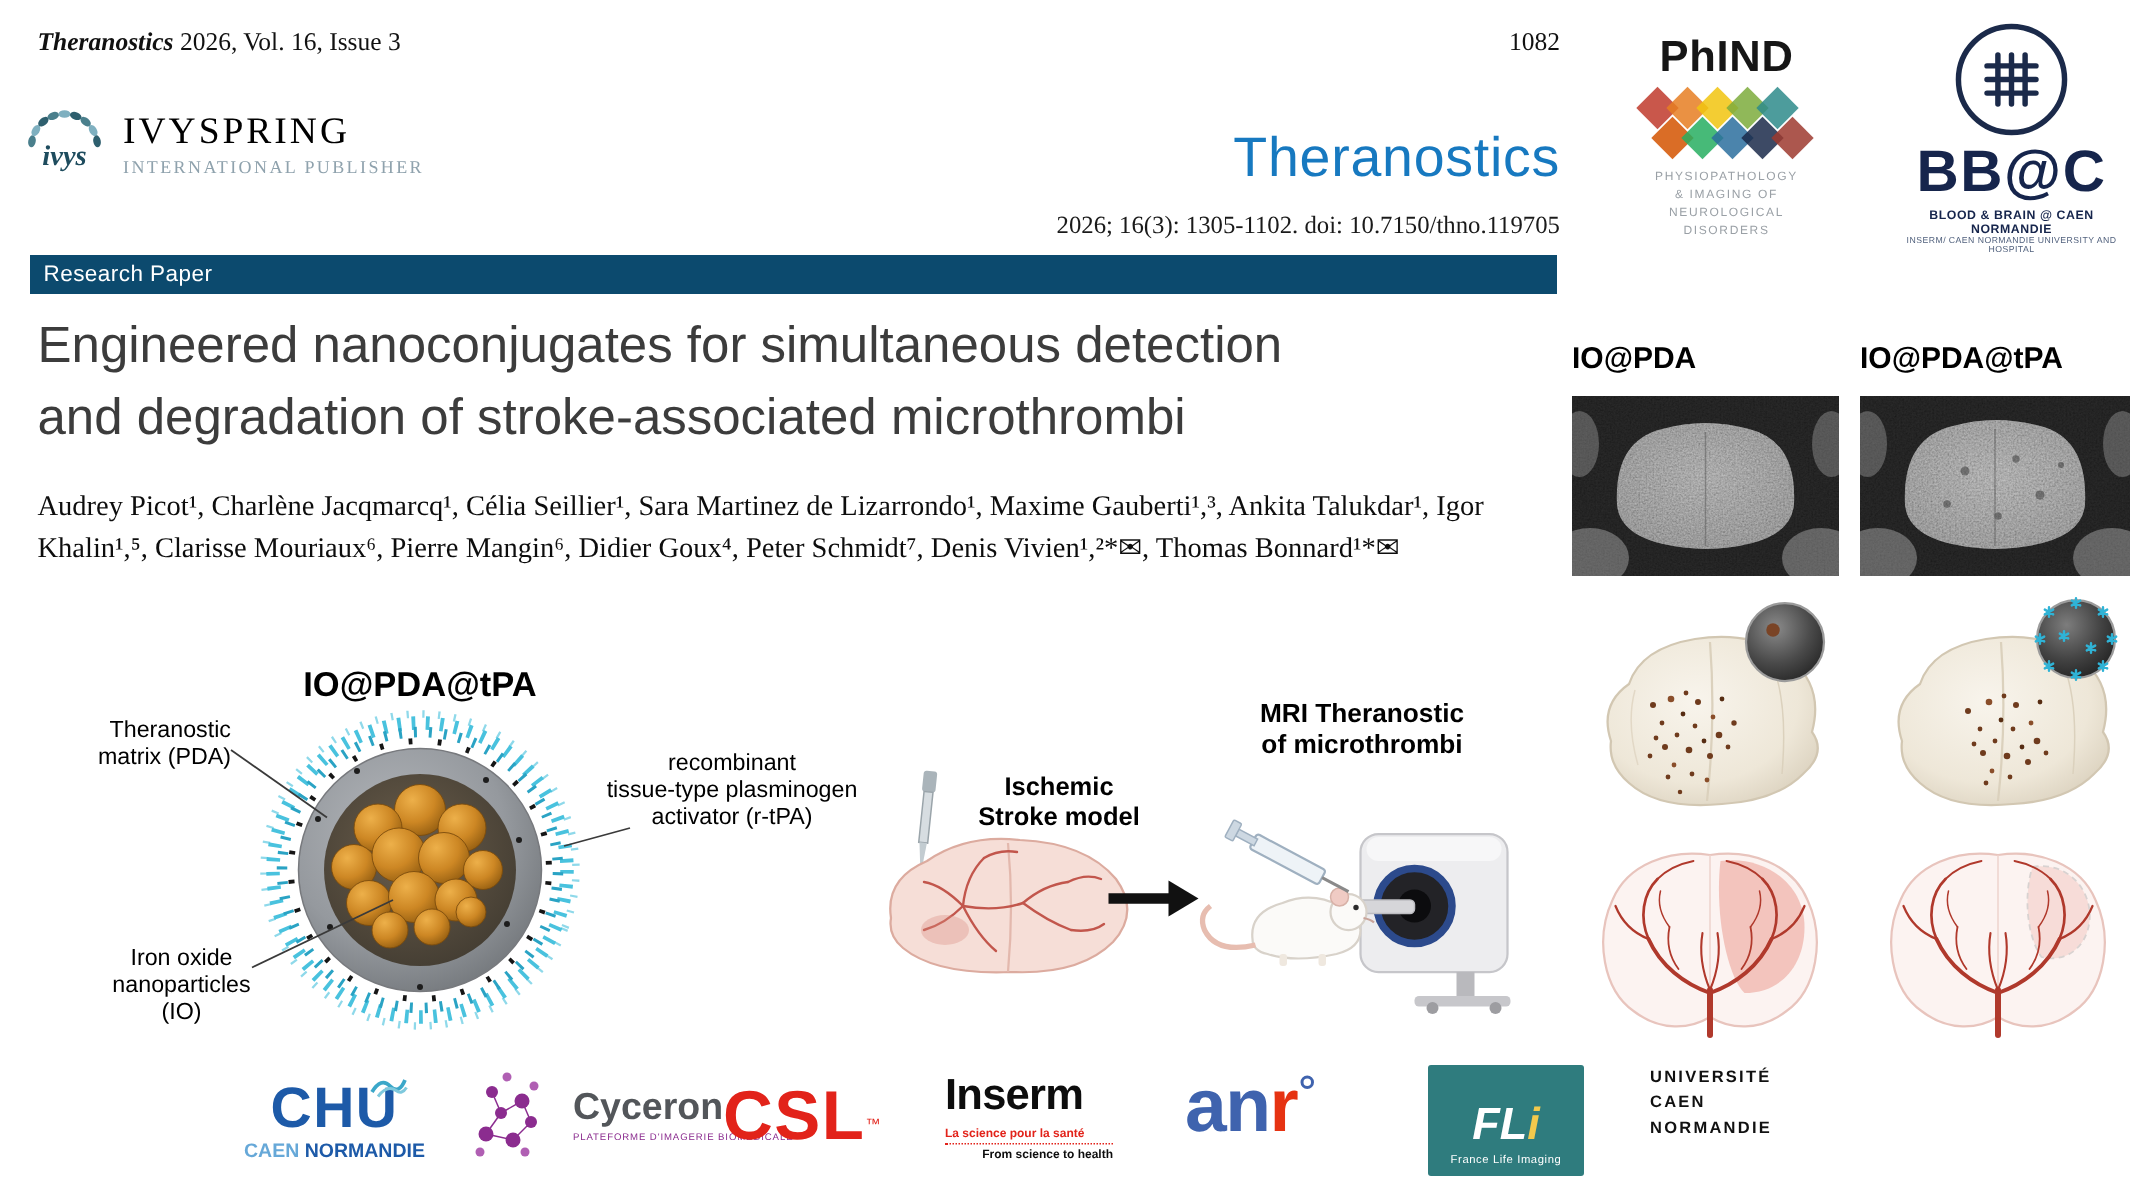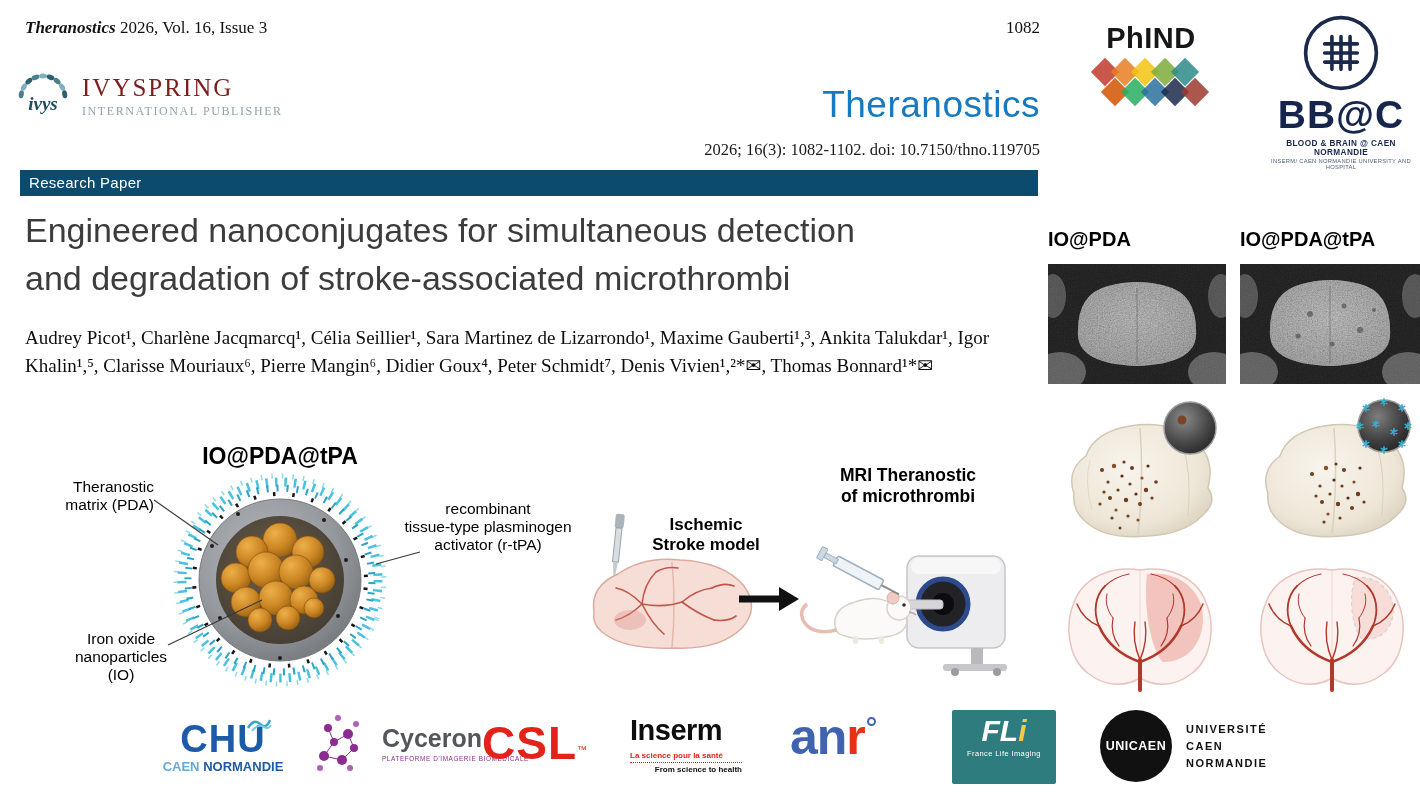--- a/index.html
+++ b/index.html
@@ -8,21 +8,21 @@
   .abs { position: absolute; }
   .preline { white-space: pre-line; }
 
   
   .hdr-left { left: 25px; top: 18px; font-family: "Liberation Serif", "DejaVu Serif", serif; font-size: 17px; color: #111; }
   .hdr-left .jname { font-style: italic; font-weight: 700; }
   .hdr-page { left: 940px; top: 18px; width: 100px; text-align: right; font-family: "Liberation Serif", "DejaVu Serif", serif; font-size: 17px; color: #111; }
 
   
   .pub { left: 14px; top: 68px; display: flex; align-items: center; gap: 10px; }
-  .pub-name { font-family: "Liberation Serif", "DejaVu Serif", serif; font-size: 25px; letter-spacing: 2px; color: #7f1d1d; }
+  .pub-name { font-family: "Liberation Serif", "DejaVu Serif", serif; font-size: 25px; letter-spacing: 2px; color: #000000; }
   .pub-sub { font-family: "Liberation Serif", "DejaVu Serif", serif; font-size: 12px; letter-spacing: 1.6px; color: #8fa2ad; margin-top: 2px; text-align: center; }
 
   
   .masthead-title { left: 640px; top: 84px; width: 400px; text-align: right; font-size: 37px; font-weight: 500; color: #1779c0; letter-spacing: 0.5px; }
   .citation { left: 560px; top: 140px; width: 480px; text-align: right; font-family: "Liberation Serif", "DejaVu Serif", serif; font-size: 16.5px; color: #1a1a1a; cursor: pointer; }
   .section-bar { left: 20px; top: 170px; width: 1018px; height: 26px; background: #0c4a6e; }
   .section-bar span { display: inline-block; color: #ffffff; font-size: 15px; line-height: 26px; padding-left: 9px; letter-spacing: 0.3px; }
 
   
   .title { left: 25px; top: 206px; width: 1015px; font-size: 34px; line-height: 48px; color: #3c3c3c; }
@@ -66,21 +66,21 @@
   .csl-tm { font-size: 10px; color: #e2231a; vertical-align: super; }
   .inserm { left: 630px; top: 714px; width: 112px; }
   .inserm-name { font-size: 29px; font-weight: 800; color: #0d0d0d; letter-spacing: -0.5px; }
   .inserm-fr { font-size: 8px; font-weight: 700; color: #e2231a; margin-top: 4px; }
   .inserm-rule { border-top: 1px dotted #e2231a; margin: 2px 0; }
   .inserm-en { font-size: 8px; font-weight: 700; color: #0d0d0d; text-align: right; }
   .anr { left: 790px; top: 708px; }
   .anr-a { font-size: 50px; font-weight: 800; color: #3f63ae; letter-spacing: -1px; }
   .anr-r { font-size: 50px; font-weight: 800; color: #e63312; letter-spacing: -1px; }
   .anr-mark { display: inline-block; width: 9px; height: 9px; border: 2.5px solid #3f63ae; border-radius: 50%; vertical-align: 28px; margin-left: 2px; }
-  .fli { left: 952px; top: 710px; width: 104px; height: 74px; background: #2f7c7e; border-radius: 2px; text-align: center; padding-top: 4px; }
+  .fli { left: 952px; top: 710px; width: 104px; height: 74px; background: #2f7c7e; border-radius: 2px; text-align: center; padding-top: 23px; }
   .fli-fl { font-size: 30px; font-weight: 800; font-style: italic; color: #ffffff; }
   .fli-i { font-size: 30px; font-weight: 800; font-style: italic; color: #f2c94c; }
   .fli-cap { font-size: 7.5px; color: #ffffff; margin-top: 1px; letter-spacing: 0.4px; }
   .unicaen { left: 1100px; top: 710px; display: flex; align-items: center; gap: 14px; }
   .unicaen-circle { width: 72px; height: 72px; border-radius: 50%; background: #111; color: #fff; display: flex; align-items: center; justify-content: center; font-size: 12.5px; font-weight: 800; letter-spacing: 0.5px; }
   .unicaen-cap { font-size: 11px; font-weight: 700; letter-spacing: 1.5px; line-height: 17px; color: #111; }
 
   svg { display: block; }
 </style>
 </head>
@@ -109,21 +109,21 @@
       </g>
       <text x="29" y="42" text-anchor="middle" font-size="19" font-style="italic" font-weight="700" fill="#1e4c5e" font-family="Liberation Serif, serif">ivys</text>
     </svg>
     <div class="pub-text">
       <div class="pub-name">IVYSPRING</div>
       <div class="pub-sub">INTERNATIONAL PUBLISHER</div>
     </div>
   </div>
 
   <div class="abs masthead-title">Theranostics</div>
-  <div class="abs citation">2026; 16(3): 1082-1102. doi: 10.7150/thno.119705</div>
+  <div class="abs citation">2026; 16(3): 1305-1102. doi: 10.7150/thno.119705</div>
   <div class="abs section-bar">
     <span>Research Paper</span>
   </div>
 
   <div class="abs title preline">Engineered nanoconjugates for simultaneous detection
 and degradation of stroke-associated microthrombi</div>
   <div class="abs authors">Audrey Picot¹, Charlène Jacqmarcq¹, Célia Seillier¹, Sara Martinez de Lizarrondo¹, Maxime Gauberti¹,³, Ankita Talukdar¹, Igor Khalin¹,⁵, Clarisse Mouriaux⁶, Pierre Mangin⁶, Didier Goux⁴, Peter Schmidt⁷, Denis Vivien¹,²*✉, Thomas Bonnard¹*✉</div>
 
   <div class="abs phind">
     <div class="phind-title">PhIND</div>
@@ -134,20 +134,23 @@
         <rect width="20" height="20" x="-10" y="-10" transform="translate(56 16) rotate(45)" fill="#f1c40f"></rect>
         <rect width="20" height="20" x="-10" y="-10" transform="translate(76 16) rotate(45)" fill="#7dab3c"></rect>
         <rect width="20" height="20" x="-10" y="-10" transform="translate(96 16) rotate(45)" fill="#2e8b8b"></rect>
         <rect width="20" height="20" x="-10" y="-10" transform="translate(26 36) rotate(45)" fill="#d35400"></rect>
         <rect width="20" height="20" x="-10" y="-10" transform="translate(46 36) rotate(45)" fill="#27ae60"></rect>
         <rect width="20" height="20" x="-10" y="-10" transform="translate(66 36) rotate(45)" fill="#2c6e9e"></rect>
         <rect width="20" height="20" x="-10" y="-10" transform="translate(86 36) rotate(45)" fill="#1b2a4a"></rect>
         <rect width="20" height="20" x="-10" y="-10" transform="translate(106 36) rotate(45)" fill="#9e3a2f"></rect>
       </g>
     </svg>
+    <div class="phind-caption preline">PHYSIOPATHOLOGY
+&amp; IMAGING OF
+NEUROLOGICAL DISORDERS</div>
   </div>
 
   <div class="abs bbac">
     <svg width="78" height="78" viewBox="0 0 86 86" style="margin:0 auto">
       <circle cx="43" cy="43" r="39" fill="none" stroke="#1b2a4a" stroke-width="4"></circle>
       <g stroke="#1b2a4a" stroke-width="4" fill="none" stroke-linecap="round">
         <path d="M25 33 h36 M25 43 h36 M25 53 h36"></path>
         <path d="M33 25 v36 M43 25 v36 M53 25 v36"></path>
       </g>
     </svg>
@@ -562,19 +565,18 @@
   </div>
 
   <div class="abs fli">
     <div>
       <span class="fli-fl">FL</span><span class="fli-i">i</span>
     </div>
     <div class="fli-cap">France Life Imaging</div>
   </div>
 
   <div class="abs unicaen">
-    <div class="unicaen-circle">UNICAEN</div>
     <div class="unicaen-cap preline">UNIVERSITÉ
 CAEN
 NORMANDIE</div>
   </div>
 
 </div>
 
 </body></html>

